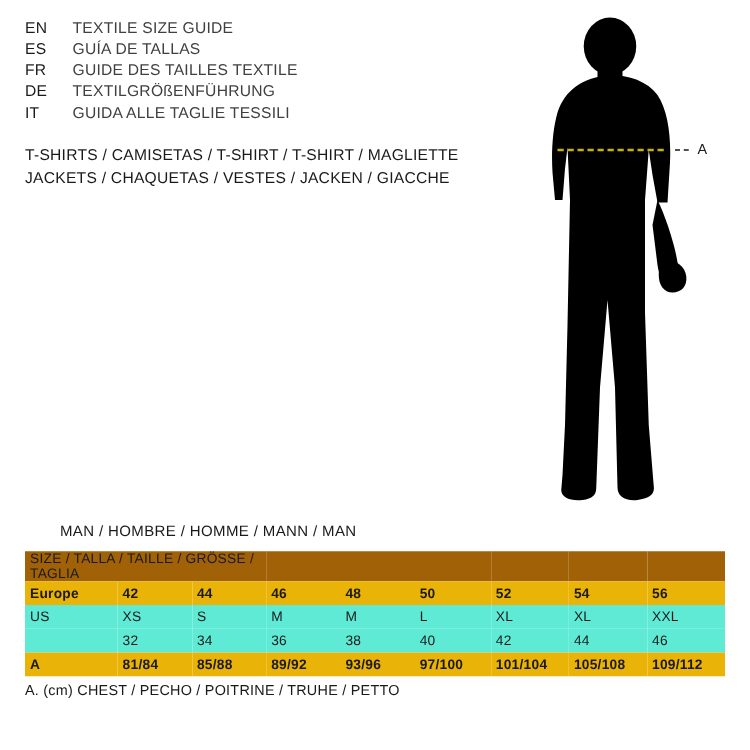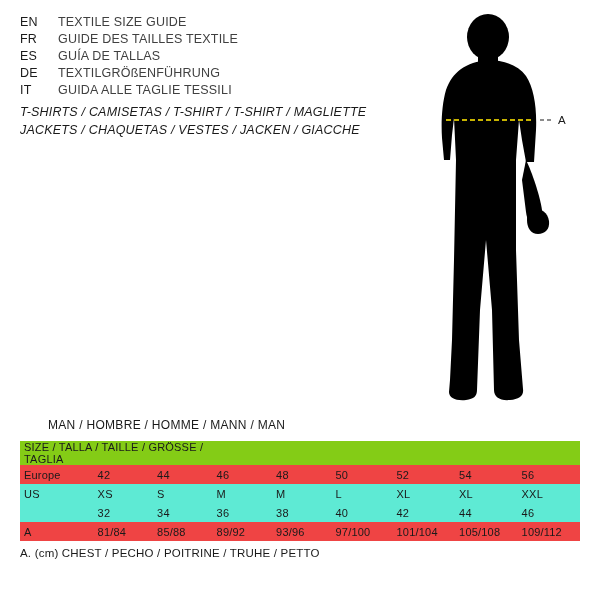--- a/index.html
+++ b/index.html
@@ -43,23 +43,22 @@
   }
   .lang-text {
     color: #404040;
     white-space: nowrap;
   }
 
   
   .garment-block {
     position: absolute;
     left: 20px;
-    top: 103px;
+    top: 115px;
     width: 420px;
-    font-style: italic;
   }
   .garment-line {
     font-size: 12.5px;
     line-height: 18px;
     letter-spacing: 0.2px;
     white-space: nowrap;
   }
 
   
   .figure-area {
@@ -103,25 +102,26 @@
     font-size: 11px;
     color: #1a1a1a;
   }
   table.size-table td {
     padding: 0;
     height: 19px;
     vertical-align: middle;
     letter-spacing: 0.2px;
   }
   .row-head td {
-    background: #84cc16;
+    background: #a16207;
     font-size: 11px;
   }
   .row-a td, .row-eu td {
-    background: #ef4444;
+    background: #eab308;
+    font-weight: bold;
   }
   .row-us td, .row-numeric td {
     background: #5eead4;
   }
   .col-label {
     width: 84px;
     padding-left: 4px !important;
     box-sizing: border-box;
   }
   .cell {
@@ -144,26 +144,26 @@
 <body>
 
 <div class="page">
 
   <div class="lang-block">
     <div class="lang-row">
       <span class="lang-code">EN</span>
       <span class="lang-text">TEXTILE SIZE GUIDE</span>
     </div>
     <div class="lang-row">
+      <span class="lang-code">ES</span>
+      <span class="lang-text">GUÍA DE TALLAS</span>
+    </div>
+    <div class="lang-row">
       <span class="lang-code">FR</span>
       <span class="lang-text">GUIDE DES TAILLES TEXTILE</span>
-    </div>
-    <div class="lang-row">
-      <span class="lang-code">ES</span>
-      <span class="lang-text">GUÍA DE TALLAS</span>
     </div>
     <div class="lang-row">
       <span class="lang-code">DE</span>
       <span class="lang-text">TEXTILGRÖßENFÜHRUNG</span>
     </div>
     <div class="lang-row">
       <span class="lang-code">IT</span>
       <span class="lang-text">GUIDA ALLE TAGLIE TESSILI</span>
     </div>
   </div>

